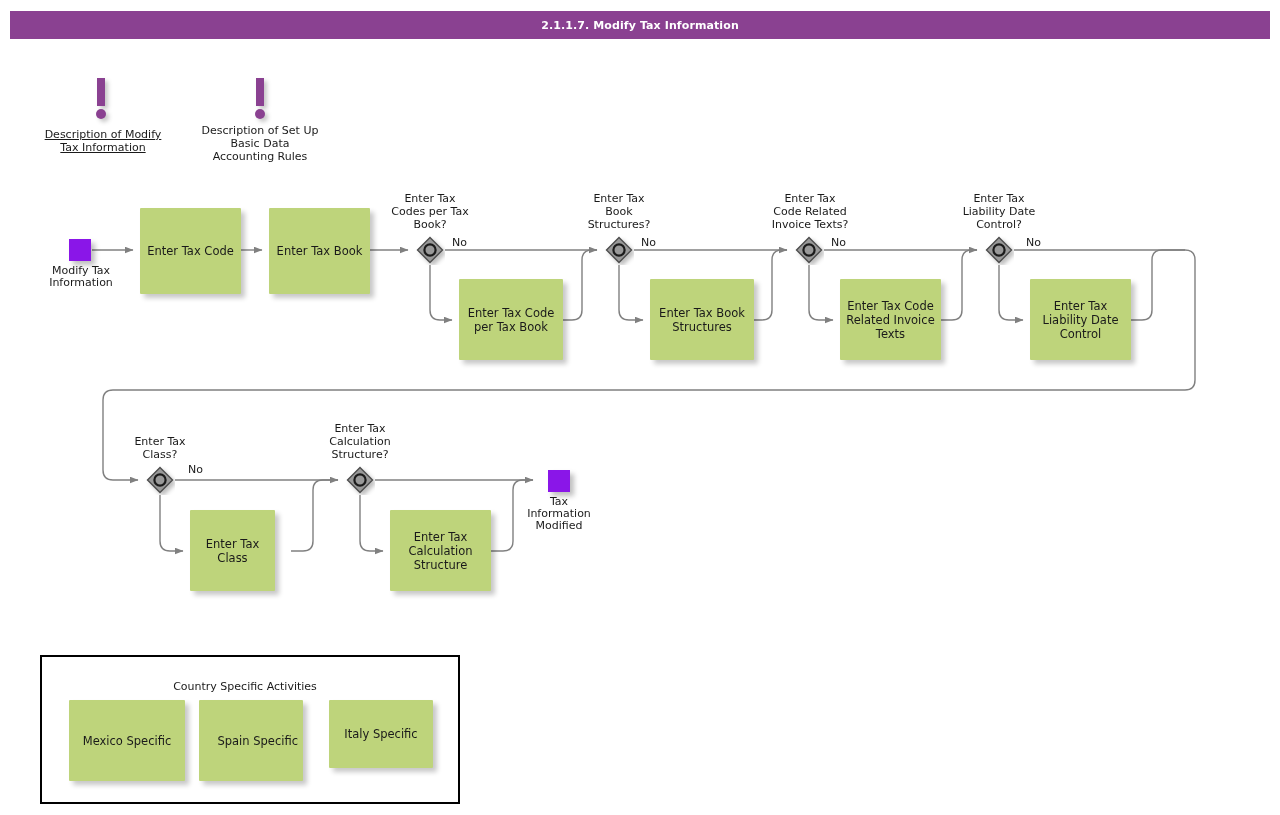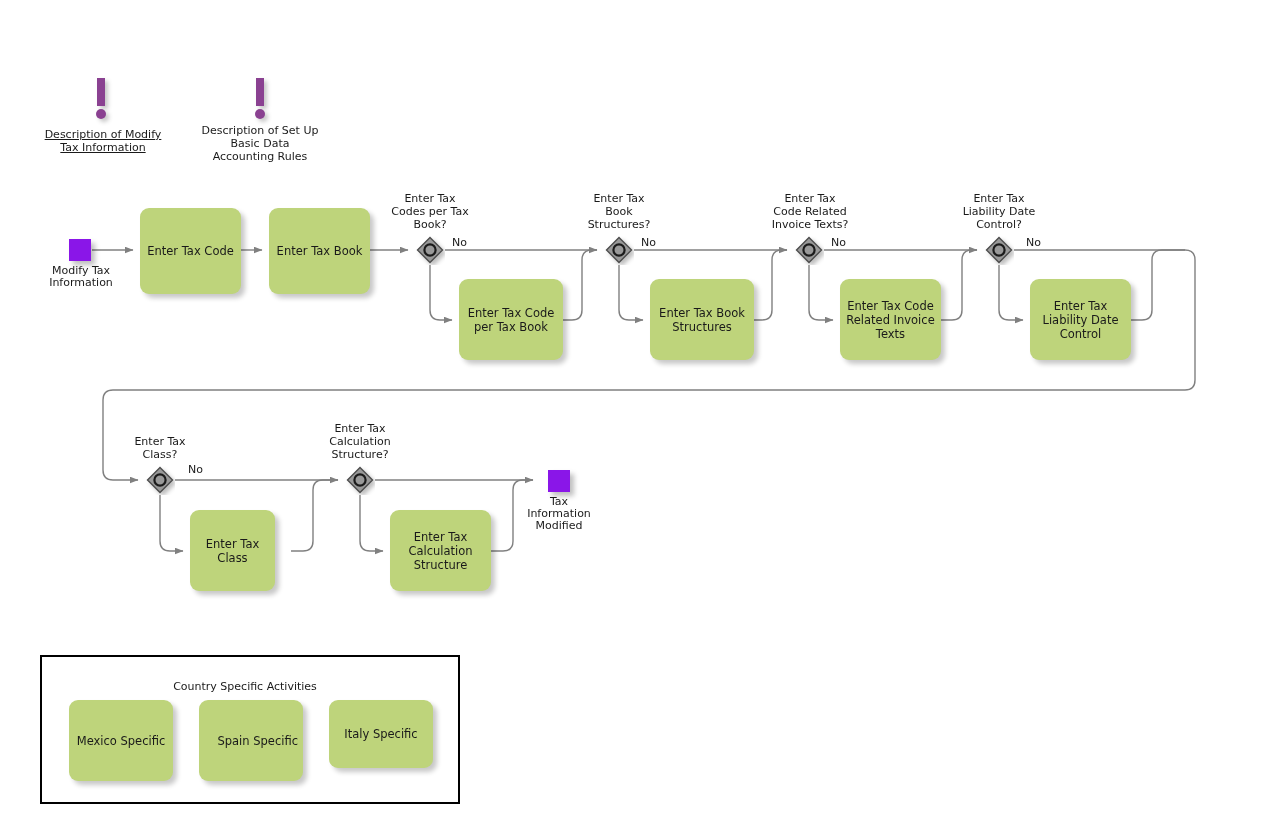--- a/index.html
+++ b/index.html
@@ -38,21 +38,21 @@
     font-size: 11px;
     font-weight: bold;
     font-family: "DejaVu Sans", sans-serif;
     letter-spacing: 0.1px;
   }
 
   
   .task {
     position: absolute;
     background: #bed47b;
-    border-radius: 9px;
+    border-radius: 1px;
     box-shadow: 4px 4px 5px rgba(0,0,0,0.22);
     display: flex;
     align-items: center;
     justify-content: center;
     text-align: center;
     box-sizing: border-box;
   }
   .task .task-label {
     font-size: 11.5px;
     color: #1a1a1a;
@@ -141,20 +141,23 @@
     width: 1280px;
     height: 815px;
     pointer-events: none;
   }
 </style>
 </head>
 <body>
 
 <div id="canvas">
 
+  <div class="title-bar">
+    <span class="title-text">2.1.1.7. Modify Tax Information</span>
+  </div>
 
   <svg id="wires" viewBox="0 0 1280 815" xmlns="http://www.w3.org/2000/svg">
     <defs>
       <marker id="arrowhead" markerWidth="9" markerHeight="7" refX="8.5" refY="3.5" orient="auto" markerUnits="userSpaceOnUse">
         <polygon points="0 0, 9 3.5, 0 7" fill="#808080"></polygon>
       </marker>
     </defs>
     <g id="wire-group" fill="none" stroke="#808080" stroke-width="1.4">
         <path d="M 92 250 L 133 250" stroke="#808080" marker-end="url(#arrowhead)"></path>
         <path d="M 241 250 L 262 250" stroke="#808080" marker-end="url(#arrowhead)"></path>
@@ -286,21 +289,21 @@
 Information</div>
       <div class="event" style="left: 548px; top: 470px; background: rgb(138, 22, 232);"></div>
       <div class="event-label" style="left: 509px; top: 496px; width: 100px;">Tax
 Information
 Modified</div>
     </div>
 
   <div id="group-layer">
       <div class="group-box" style="left: 40px; top: 655px; width: 420px; height: 149px; border-color: rgb(0, 0, 0);"></div>
       <div class="group-title" style="left: 40px; top: 668px; width: 410px;">Country Specific Activities</div>
-      <div class="task" style="left: 69px; top: 700px; width: 104px; height: 81px; background: rgb(190, 212, 123);">
+      <div class="task" style="left: 69px; top: 700px; width: 116px; height: 81px; background: rgb(190, 212, 123);">
         <span class="task-label">Mexico Specific</span>
       </div>
       <div class="task" style="left: 199px; top: 700px; width: 104px; height: 81px; background: rgb(190, 212, 123); justify-content: flex-end;">
         <span class="task-label">Spain Specific</span>
       </div>
       <div class="task" style="left: 329px; top: 700px; width: 104px; height: 68px; background: rgb(190, 212, 123);">
         <span class="task-label">Italy Specific</span>
       </div>
     </div>
 

